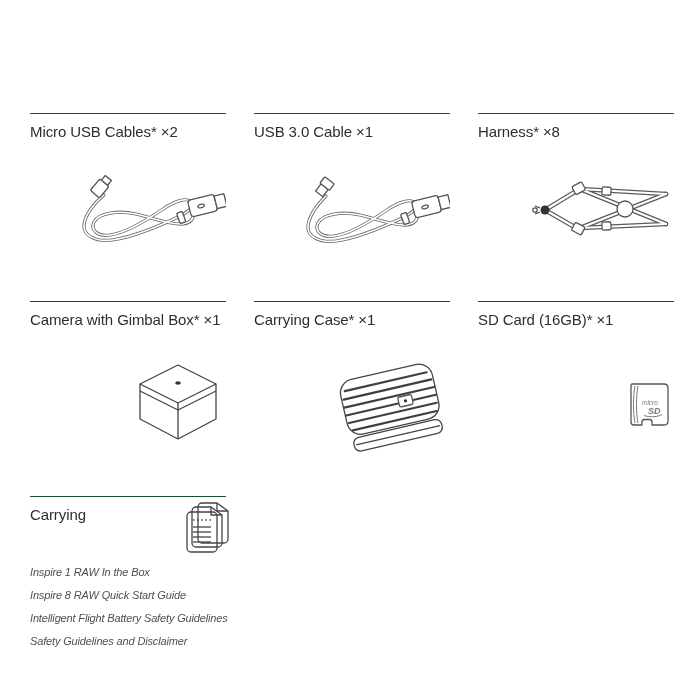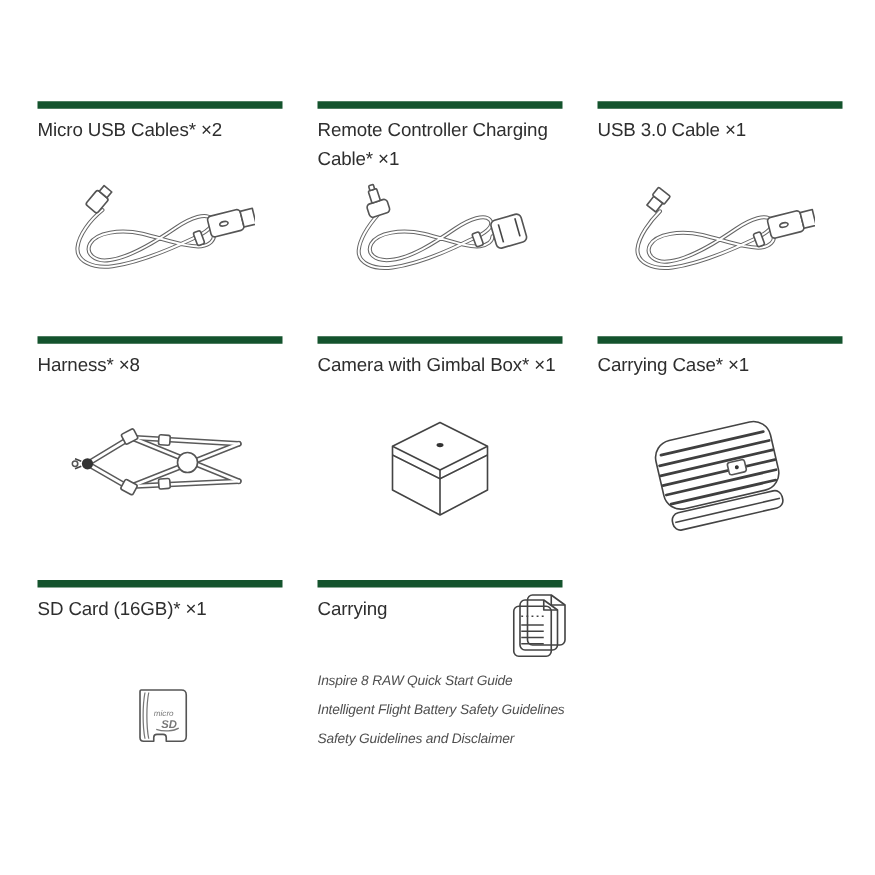--- a/index.html
+++ b/index.html
@@ -1,24 +1,24 @@
 <!DOCTYPE html>
 <html><head>
 <meta charset="utf-8">
 <style>
   html,body{margin:0;padding:0;background:#fff;}
   .page{position:relative;width:700px;height:700px;background:#ffffff;overflow:hidden;
         font-family:"Liberation Sans",sans-serif;}
   .grid{position:absolute;left:30px;top:81px;width:644px;display:grid;
         grid-template-columns:196px 196px 196px;column-gap:28px;
         grid-template-rows:188px 195px 236px;}
-  .cell{position:relative;border-top:6px solid #14532d;}
+  .cell{position:relative;border-top:1px solid #14532d;margin-top:32px;}
   .title{margin:6px 0 0 0;font-size:15px;line-height:23px;color:#2e2e2e;
          font-weight:400;letter-spacing:-0.1px;}
-  .art{position:absolute;left:0;width:100%;display:flex;justify-content:center;}
+  .art{position:absolute;left:0;width:100%;display:flex;justify-content:flex-end;}
   .art-r1{top:57px;}
   .art-r2{top:59px;}
   .art-sd{top:80px;}
   .manuals-icon{position:absolute;top:5px;right:-4px;}
   .manual-list{position:absolute;top:64px;left:0;width:240px;margin:0;padding:0;
                list-style:none;font-style:italic;font-size:11px;letter-spacing:-0.15px;
                line-height:23px;color:#4f4f4f;}
   
   .wire-o{fill:none;stroke:#666;stroke-width:3.2;stroke-linecap:round;stroke-linejoin:round;}
   .wire-i{fill:none;stroke:#fff;stroke-width:1.6;stroke-linecap:round;stroke-linejoin:round;}
@@ -49,40 +49,20 @@
           <rect class="part" x="104" y="41" width="6" height="11" rx="1.5" transform="rotate(-20 107 46)"></rect>
           <g transform="translate(131,34) rotate(-14)">
             <rect class="part" x="-16" y="-8.5" width="27" height="17" rx="3"></rect>
             <rect class="part" x="11" y="-6.5" width="10" height="13"></rect>
             <ellipse class="part" cx="-4" cy="0" rx="3.4" ry="1.7"></ellipse>
           </g>
         </svg>
       </div>
     </div>
 
-    <div class="cell">
-      <p class="title">Remote Controller Charging Cable* ×1</p>
-      <div class="art art-r1">
-        <svg width="152" height="85" viewBox="0 0 152 85">
-          <path class="wire-o" d="M27,27 C20,35 12,46 11,56 C10,66 22,72 38,70 C60,67 84,56 100,48 C112,43 120,37 116,32 C112,27 100,31 88,39 C72,50 52,63 36,64 C24,65 17,59 21,51 C26,42 45,39 63,43 C83,48 97,54 108,53 C114,52 118,49 118,45"></path>
-          <path class="wire-i" d="M27,27 C20,35 12,46 11,56 C10,66 22,72 38,70 C60,67 84,56 100,48 C112,43 120,37 116,32 C112,27 100,31 88,39 C72,50 52,63 36,64 C24,65 17,59 21,51 C26,42 45,39 63,43 C83,48 97,54 108,53 C114,52 118,49 118,45"></path>
-          <g transform="translate(27,22) rotate(-18)">
-            <rect class="part" x="-9" y="-5" width="17" height="11" rx="3"></rect>
-            <rect class="part" x="-4" y="-15" width="7" height="10" rx="1"></rect>
-            <rect class="part" x="-2.5" y="-19" width="4" height="4" rx="1"></rect>
-          </g>
-          <rect class="part" x="103" y="42" width="6" height="11" rx="1.5" transform="rotate(-20 106 47)"></rect>
-          <g transform="translate(122,44) rotate(-16)">
-            <rect class="part" x="-3" y="-12" width="25" height="23" rx="4"></rect>
-            <line class="ln" x1="3" y1="-8" x2="3" y2="7"></line>
-            <line class="ln" x1="17" y1="-9" x2="17" y2="6"></line>
-          </g>
-        </svg>
-      </div>
-    </div>
 
     <div class="cell">
       <p class="title">USB 3.0 Cable ×1</p>
       <div class="art art-r1">
         <svg width="152" height="85" viewBox="0 0 152 85">
           <path class="wire-o" d="M28,25 C20,33 11,45 10,55 C9,66 22,72 38,70 C60,67 85,56 102,48 C113,43 121,37 117,32 C113,27 101,31 89,39 C73,50 52,63 36,65 C24,67 16,60 20,52 C25,43 44,40 62,44 C82,49 98,55 109,54 C116,53 120,49 119,44"></path>
           <path class="wire-i" d="M28,25 C20,33 11,45 10,55 C9,66 22,72 38,70 C60,67 85,56 102,48 C113,43 121,37 117,32 C113,27 101,31 89,39 C73,50 52,63 36,65 C24,67 16,60 20,52 C25,43 44,40 62,44 C82,49 98,55 109,54 C116,53 120,49 119,44"></path>
           <g transform="translate(25,17) rotate(-52)">
             <rect class="part" x="-7" y="-4" width="9" height="9"></rect>
             <rect class="part" x="2" y="-5.5" width="8" height="12" rx="1"></rect>
@@ -193,20 +173,21 @@
             <rect class="ln" x="0" y="0" width="30" height="40" rx="4" fill="#fff"></rect>
             <line class="ln" x1="6" y1="8" x2="24" y2="8" stroke-dasharray="1.5 2.6"></line>
             <line class="ln" x1="6" y1="15" x2="24" y2="15"></line>
             <line class="ln" x1="6" y1="20" x2="24" y2="20"></line>
             <line class="ln" x1="6" y1="25" x2="24" y2="25"></line>
             <line class="ln" x1="6" y1="30" x2="24" y2="30"></line>
           </g>
         </svg>
       </div>
       <ul class="manual-list">
+        <li>Inspire 1 RAW In the Box</li>
         <li>Inspire 8 RAW Quick Start Guide</li>
         <li>Intelligent Flight Battery Safety Guidelines</li>
         <li>Safety Guidelines and Disclaimer</li>
       </ul>
     </div>
 
   </div>
 </div>
 
 </body></html>

